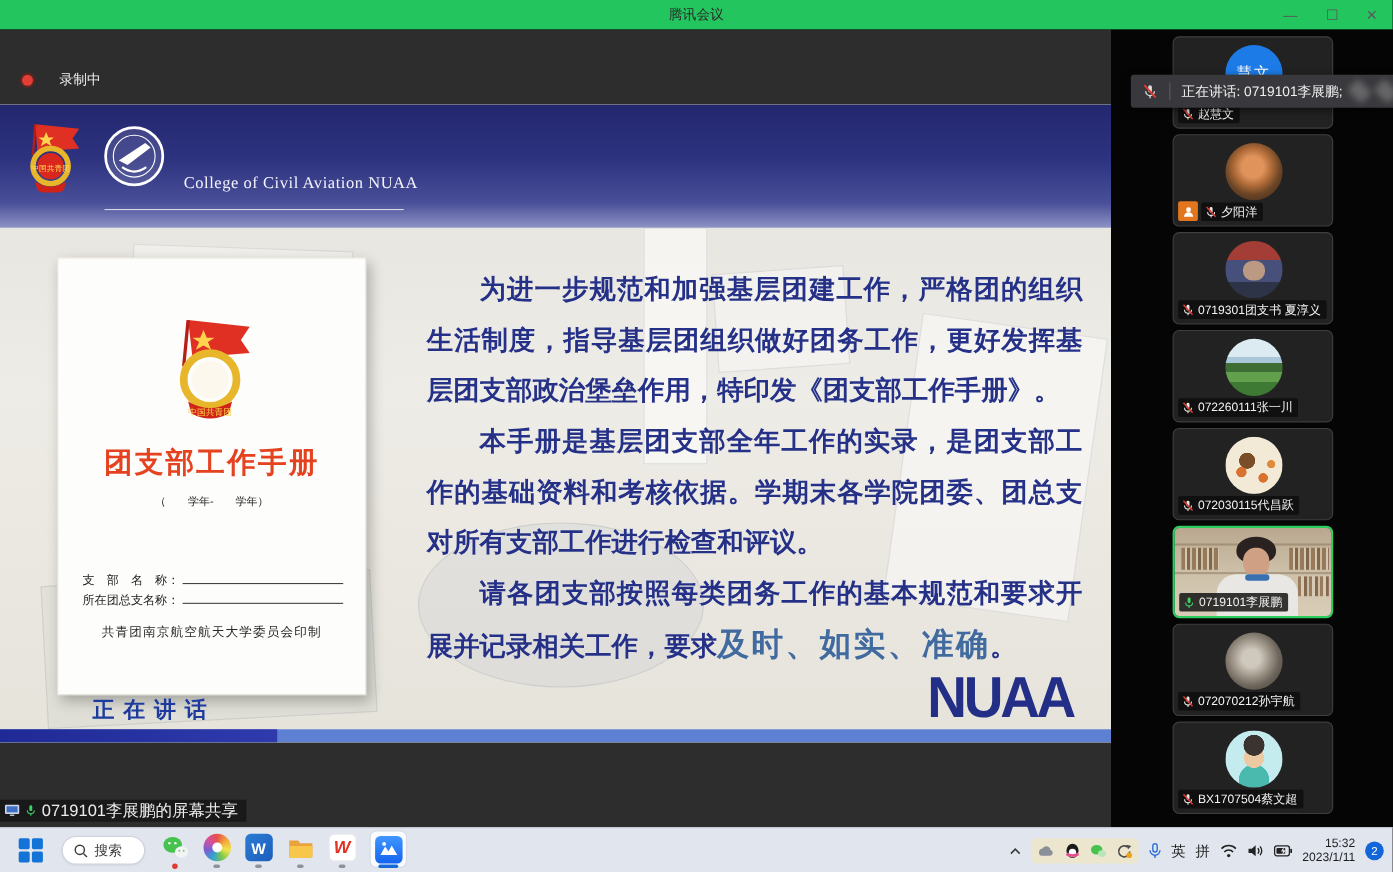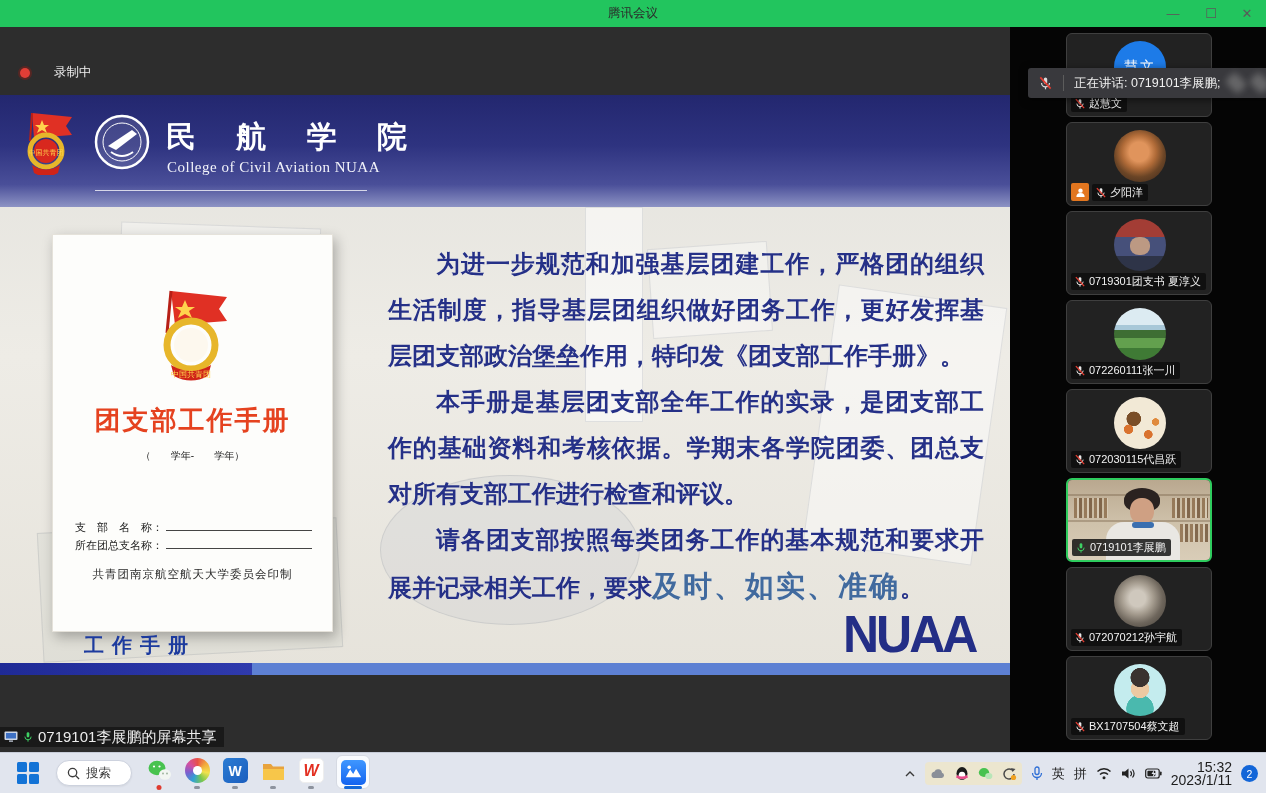--- a/index.html
+++ b/index.html
@@ -153,21 +153,21 @@
     border:1px solid #eee; }
   .ic-swirl { border-radius:50%;
     background:conic-gradient(#e8504a,#f2a93b,#f2e24e,#7ac74f,#31a2d4,#7a5fd0,#d44fa0,#e8504a); }
   .ic-swirl i { width:9px; height:9px; background:#fff; border-radius:50%; }
   .ic-meeting { background:linear-gradient(180deg,#3f97ff,#1464f0); }
   #tb-tray { position:absolute; right:8px; top:0; height:41px; display:flex; align-items:center;
     gap:9px; color:#2b2b2b; }
   .tray-tint { display:flex; align-items:center; gap:9px; background:rgba(243,230,186,.6);
     border-radius:4px; padding:4px 5px; }
   .ime { font-size:13px; color:#1d1d1d; }
-  #clock { text-align:right; font-size:14px; line-height:13px; color:#1d1d1d; }
+  #clock { text-align:right; font-size:11px; line-height:13px; color:#1d1d1d; }
   #tray-badge { width:17px; height:17px; border-radius:50%; background:#1266d8; color:#fff;
     font-size:10.5px; display:flex; align-items:center; justify-content:center; }
 </style>
 </head>
 <body>
 
 <div id="titlebar">
   <div class="title">腾讯会议</div>
   <div class="winctrl" id="btn-min">—</div>
   <div class="winctrl" id="btn-max">☐</div>
@@ -200,21 +200,20 @@
           <circle cx="26" cy="40" r="12" fill="#d8281e"></circle>
           <path d="M12 54 q14 9 28 0 l-2 8 q-12 7 -24 0 z" fill="#cf2318"></path>
           <text x="26" y="44" font-size="7" fill="#ffd34d" text-anchor="middle">中国共青团</text>
         </svg>
         <svg id="college-seal" width="56" height="56" viewBox="0 0 56 56">
           <circle cx="28" cy="28" r="26" fill="rgba(255,255,255,.12)" stroke="#fff" stroke-width="2.5"></circle>
           <circle cx="28" cy="28" r="19" fill="none" stroke="#fff" stroke-width="1"></circle>
           <path d="M14 32 L38 16 L43 20 L22 36 Z" fill="#fff"></path>
           <path d="M17 38 q11 8 22 0" stroke="#fff" fill="none" stroke-width="2"></path>
         </svg>
-        <div id="college-cn">民 航 学 院</div>
         <div id="college-en">College of Civil Aviation NUAA</div>
         <div id="header-line"></div>
       </div>
 
       <div id="booklet">
         <svg id="booklet-emblem" width="84" height="96" viewBox="0 0 84 96">
           <path d="M20 4 L76 10 L68 22 L76 34 L24 38 Z" fill="#e03024"></path>
           <path d="M20 4 L16 46" stroke="#b71f16" stroke-width="3"></path>
           <polygon points="34,13 37,20 44,20 38,24 41,31 34,27 27,31 30,24 24,20 31,20" fill="#ffd34d"></polygon>
           <circle cx="40" cy="58" r="24" fill="none" stroke="#e7b62a" stroke-width="7"></circle>
@@ -226,21 +225,21 @@
         <div id="booklet-year">（　　学年-　　学年）</div>
         <div class="bk-field" id="bk-field1">
           <span>支　部　名　称：</span><span class="bk-line"></span>
         </div>
         <div class="bk-field" id="bk-field2">
           <span>所在团总支名称：</span><span class="bk-line"></span>
         </div>
         <div id="booklet-pub">共青团南京航空航天大学委员会印制</div>
       </div>
 
-      <div id="slide-footer-label">工作手册</div>
+      <div id="slide-footer-label">正在讲话</div>
 
       <div id="textblock">
         <p>为进一步规范和加强基层团建工作，严格团的组织生活制度，指导基层团组织做好团务工作，更好发挥基层团支部政治堡垒作用，特印发《团支部工作手册》。</p>
         <p>本手册是基层团支部全年工作的实录，是团支部工作的基础资料和考核依据。学期末各学院团委、团总支对所有支部工作进行检查和评议。</p>
         <p><span>请各团支部按照每类团务工作的基本规范和要求开展并记录相关工作，要求</span><span id="p3-highlight">及时、如实、准确</span><span>。</span></p>
       </div>
 
       <div id="nuaa-mark">NUAA</div>
       <div id="slide-bottombar">
           <div class="seg"></div>

